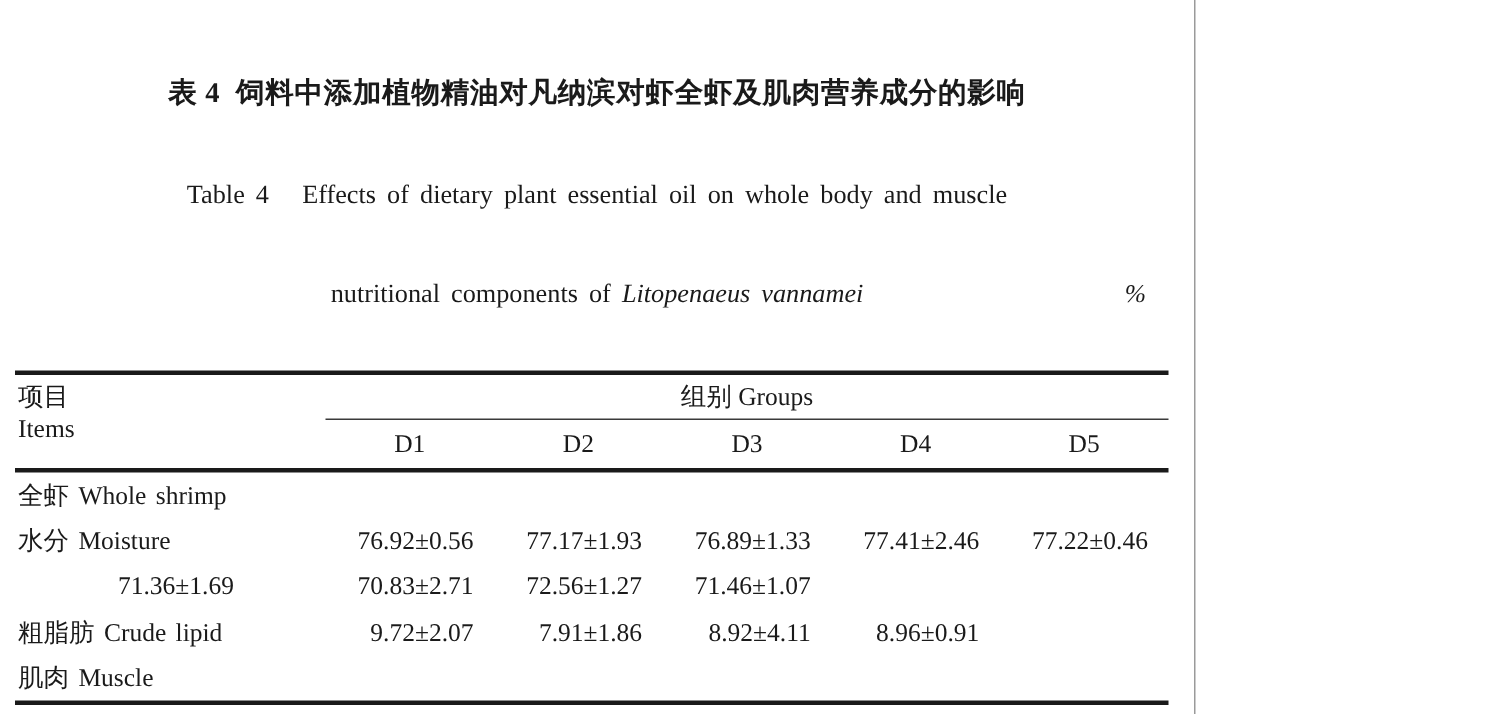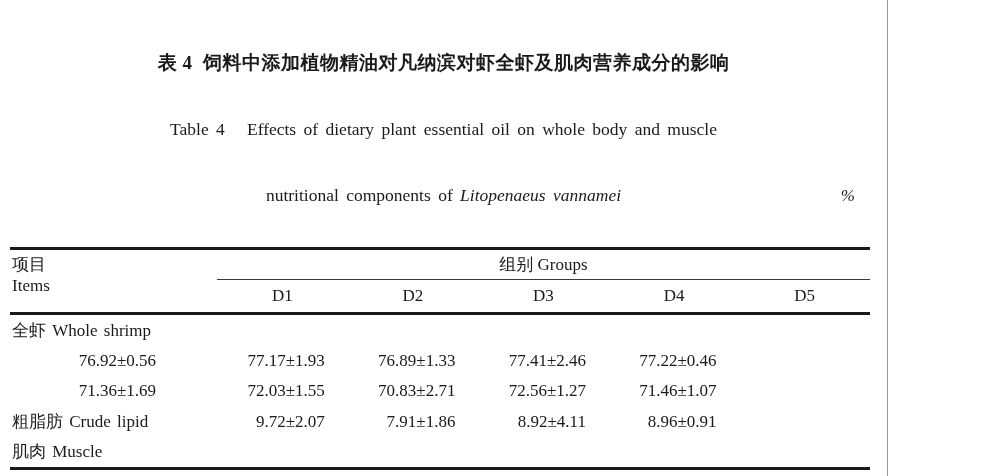--- a/index.html
+++ b/index.html
@@ -4,21 +4,21 @@
 <style>
   * { margin: 0; padding: 0; box-sizing: border-box; }
   html, body { width: 1000px; height: 476px; overflow: hidden; }
   body {
     background: #ffffff;
     color: #1a1a1a;
     font-family: "Liberation Serif", "DejaVu Serif", serif;
     position: relative;
   }
   .page {
-    width: 888px; height: 476px;
+    width: 797px; height: 476px;
     border-right: 1px solid #9a9a9a; 
     padding-top: 12px;
   }
 
   
   .title-block { text-align: center; white-space: pre; }
   .title-zh {
     font-size: 19px; font-weight: bold;
     line-height: 30px; letter-spacing: 0.5px;
   }
@@ -100,29 +100,29 @@
         <div class="dcell">D1</div>
         <div class="dcell">D2</div>
         <div class="dcell">D3</div>
         <div class="dcell">D4</div>
         <div class="dcell">D5</div>
       </div>
     </div>
     <div class="tbody">
         <div class="section-row">全虾 Whole shrimp</div>
         <div class="trow">
+          <div class="row-label">水分 Moisture</div>
           <div class="tcell"><span class="val">76.92±0.56</span></div>
           <div class="tcell"><span class="val">77.17±1.93</span></div>
           <div class="tcell"><span class="val">76.89±1.33</span></div>
           <div class="tcell"><span class="val">77.41±2.46</span></div>
           <div class="tcell"><span class="val">77.22±0.46</span></div>
         </div>
         <div class="trow">
           <div class="tcell"><span class="val">71.36±1.69</span></div>
-          <div class="tcell"><span class="val">72.03±1.55</span></div>
           <div class="tcell"><span class="val">70.83±2.71</span></div>
           <div class="tcell"><span class="val">72.56±1.27</span></div>
           <div class="tcell"><span class="val">71.46±1.07</span></div>
         </div>
         <div class="trow">
           <div class="row-label">粗脂肪 Crude lipid</div>
           <div class="tcell"><span class="val">9.72±2.07</span></div>
           <div class="tcell"><span class="val">7.91±1.86</span></div>
           <div class="tcell"><span class="val">8.92±4.11</span></div>
           <div class="tcell"><span class="val">8.96±0.91</span></div>

